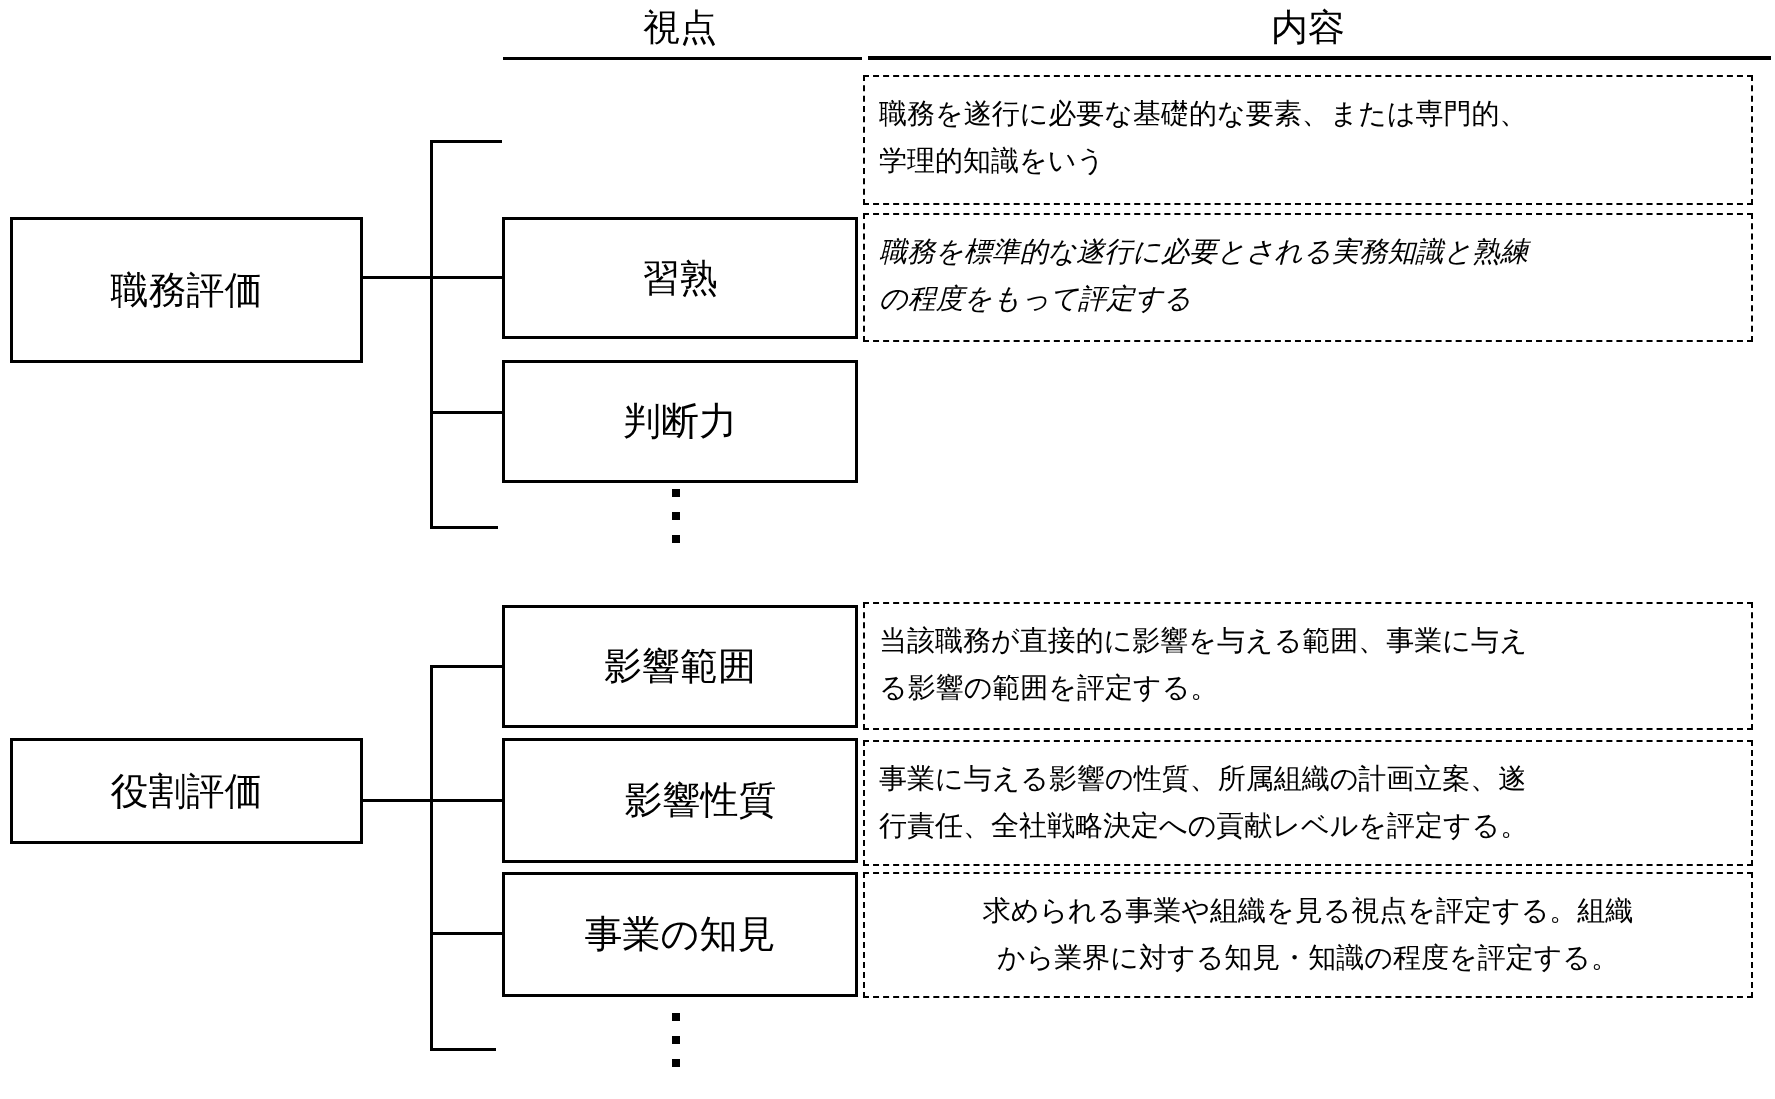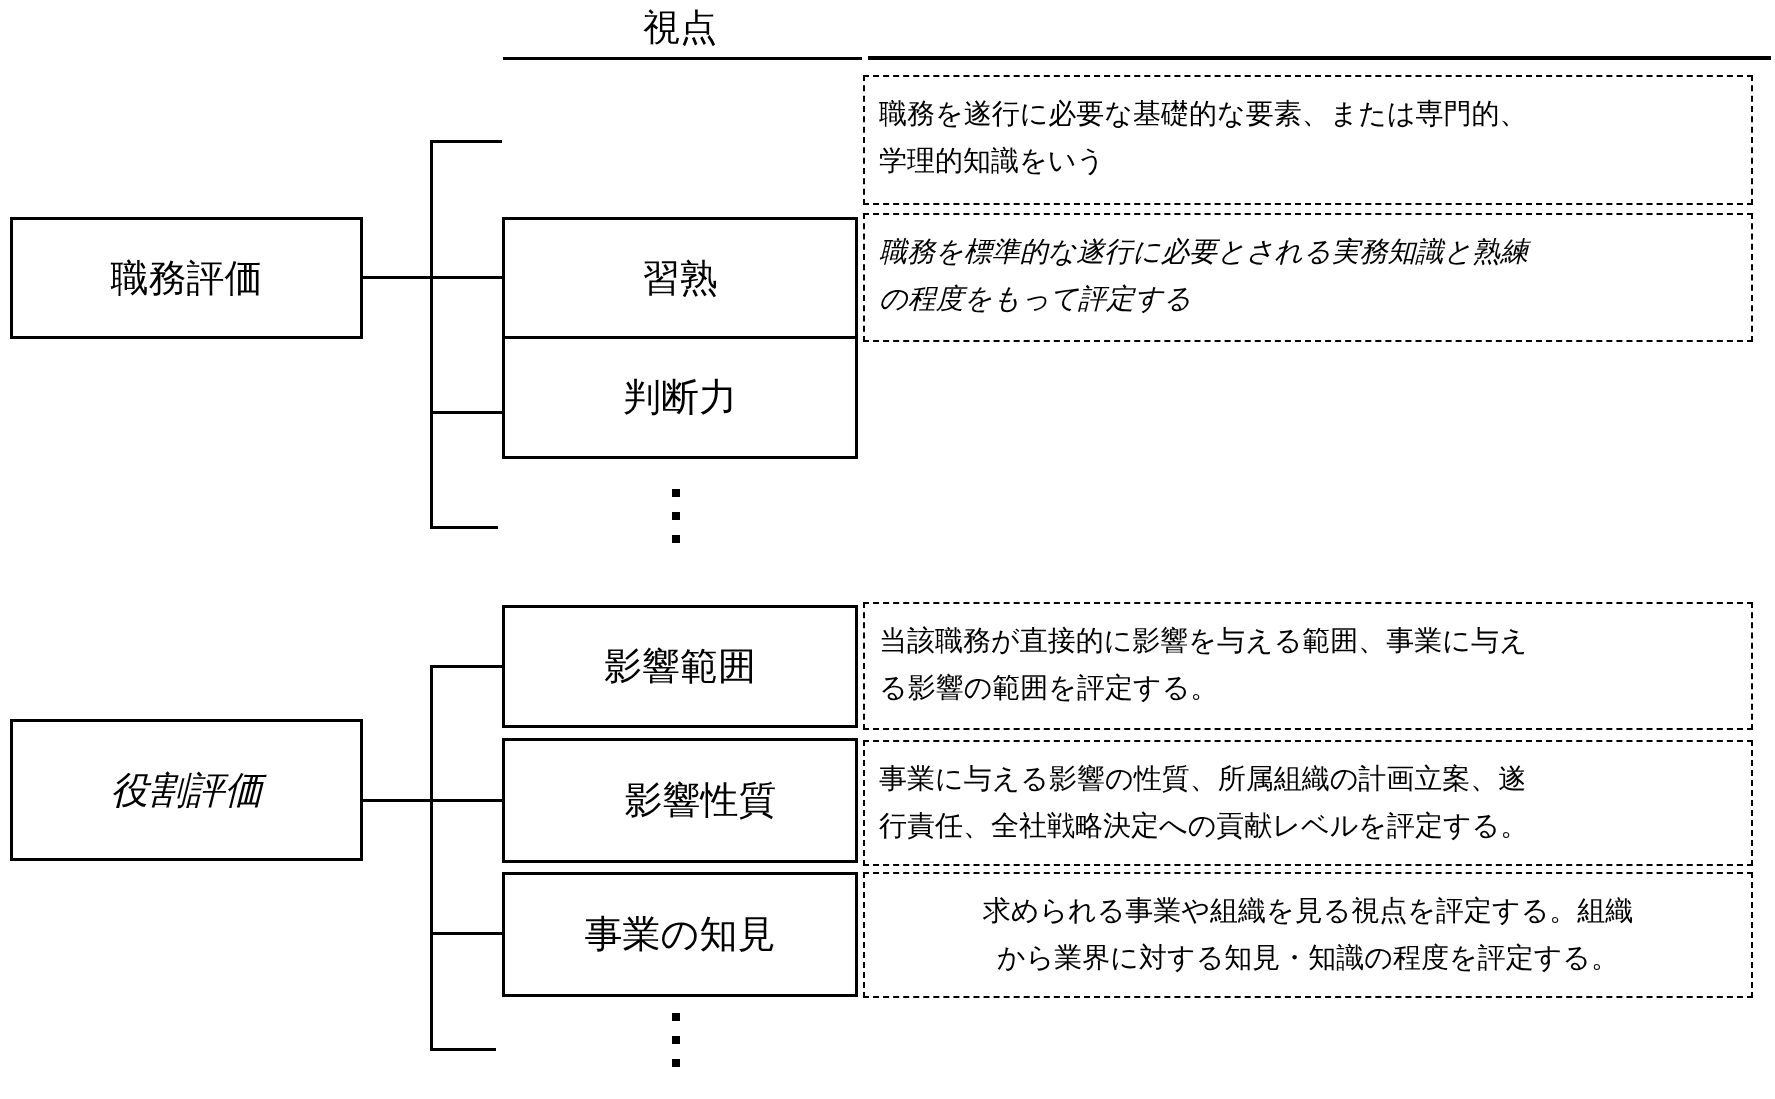--- a/index.html
+++ b/index.html
@@ -46,52 +46,53 @@
     display:flex;flex-direction:column;gap:15px;
   }
   .dots span{width:8px;height:8px;background:#000;display:block;}
 </style>
 </head>
 <body>
 
 <div class="canvas">
 
   <div class="hdr" style="left:502px;top:6px;width:356px;">視点</div>
+  <div class="hdr" style="left:863px;top:6px;width:890px;">内容</div>
   <div class="hline" style="left:503px;top:57px;width:359px;height:3px;"></div>
   <div class="hline" style="left:868px;top:56px;width:903px;height:4px;"></div>
 
-  <div class="box" style="left:10px;top:217px;width:353px;height:122px;">
+  <div class="box" style="left:10px;top:217px;width:353px;height:146px;">
     <span>職務評価</span>
   </div>
 
   <div class="vline" style="left:430px;top:141px;width:3px;height:388px;"></div>
   <div class="hline" style="left:430px;top:140px;width:72px;height:3px;"></div>
   <div class="hline" style="left:363px;top:276px;width:139px;height:3px;"></div>
   <div class="hline" style="left:430px;top:411px;width:72px;height:3px;"></div>
   <div class="hline" style="left:430px;top:526px;width:68px;height:3px;"></div>
 
   <div class="box" style="left:502px;top:217px;width:356px;height:122px;">
     <span>習熟</span>
   </div>
-  <div class="box" style="left:502px;top:336px;width:356px;height:123px;">
+  <div class="box" style="left:502px;top:360px;width:356px;height:123px;">
     <span>判断力</span>
   </div>
 
   <div class="dbox" style="left:863px;top:75px;width:890px;height:130px;">職務を遂行に必要な基礎的な要素、または専門的、
 学理的知識をいう</div>
   <div class="dbox" style="left:863px;top:213px;width:890px;height:129px;font-style:italic;">職務を標準的な遂行に必要とされる実務知識と熟練
 の程度をもって評定する</div>
 
   <div class="dots" style="left:672px;top:489px;">
     <span></span>
     <span></span>
     <span></span>
   </div>
 
-  <div class="box" style="left:10px;top:719px;width:353px;height:142px;font-style:italic;">
+  <div class="box" style="left:10px;top:738px;width:353px;height:106px;">
     <span>役割評価</span>
   </div>
 
   <div class="vline" style="left:430px;top:666px;width:3px;height:385px;"></div>
   <div class="hline" style="left:430px;top:665px;width:72px;height:3px;"></div>
   <div class="hline" style="left:363px;top:799px;width:139px;height:3px;"></div>
   <div class="hline" style="left:430px;top:932px;width:72px;height:3px;"></div>
   <div class="hline" style="left:430px;top:1048px;width:66px;height:3px;"></div>
 
   <div class="box" style="left:502px;top:605px;width:356px;height:123px;">

